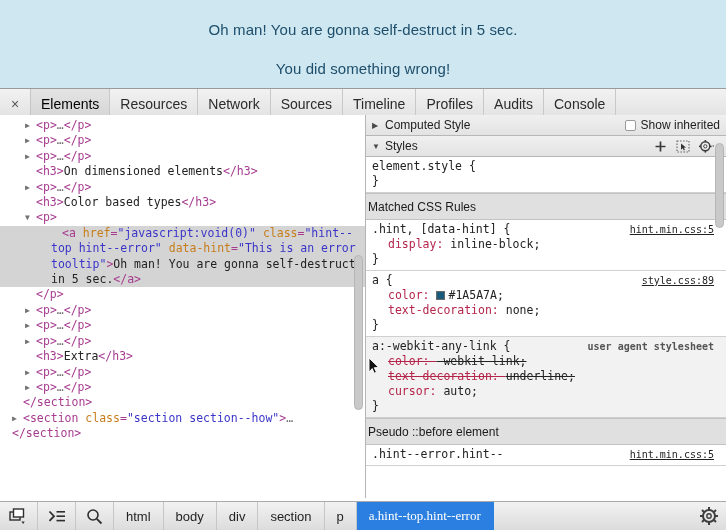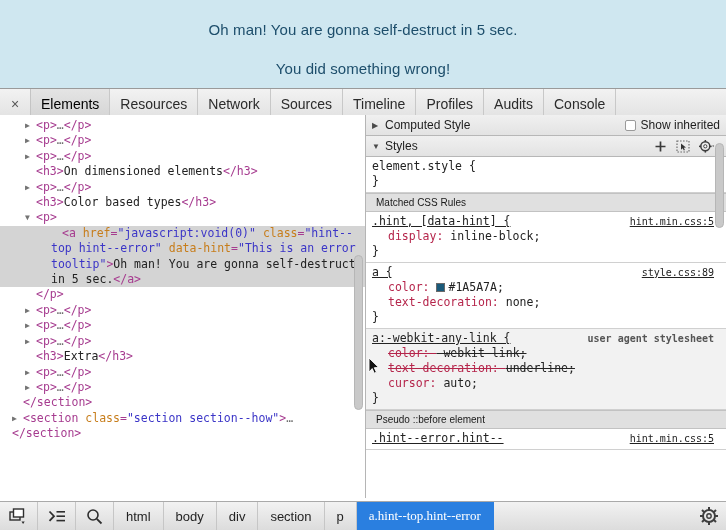--- a/index.html
+++ b/index.html
@@ -203,44 +203,44 @@
   }
   .sb-check-label {
     font-family: "Liberation Sans", sans-serif;
     font-size: 12px;
     color: #1d1d1d;
   }
   .sb-tools { display: flex; align-items: center; gap: 9px; padding-right: 4px; }
   .sb-tool { cursor: pointer; display: inline-flex; align-items: center; }
 
   .sb-section-title {
-    height: 19px;
+    height: 27px;
     background: #e0e0e0;
     border-top: 1px solid #c2c2c2;
     border-bottom: 1px solid #c2c2c2;
     display: flex;
     align-items: center;
-    padding-left: 10px;
-    font-family: "Liberation Sans", sans-serif;
-    font-size: 10px;
+    padding-left: 2px;
+    font-family: "Liberation Sans", sans-serif;
+    font-size: 12px;
     color: #1a1a1a;
     box-sizing: border-box;
   }
 
   .css-rule {
     border-bottom: 1px solid #d0d0d0;
     padding: 2px 6px 3px 6px;
     position: relative;
     line-height: 15px;
     color: #222;
     background: #fff;
   }
   .css-rule.ua { background: #f2f2f2; }
   .rule-head { position: relative; padding-right: 0; }
-  .selector { color: #222; text-decoration: underline; }
+  .selector { color: #222; }
   .src-link {
     position: absolute;
     right: 6px;
     top: 0;
     color: #222;
     text-decoration: underline;
     cursor: pointer;
     font-size: 10px;
   }
   .prop-line { padding-left: 16px; }

